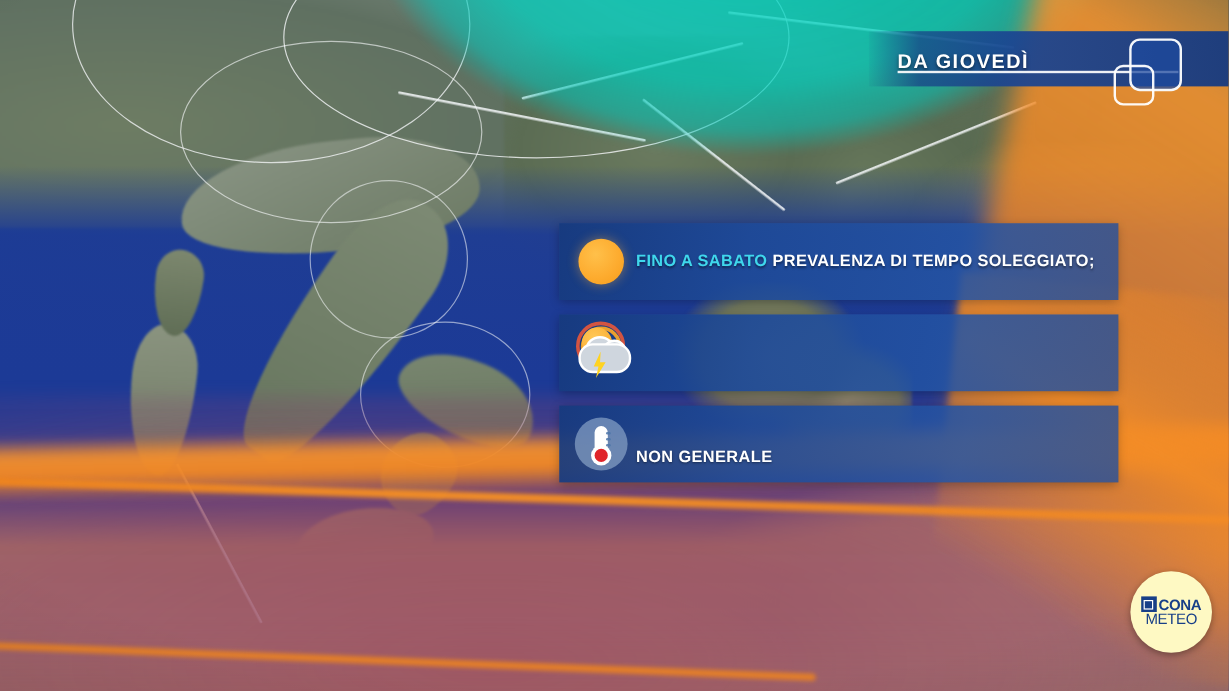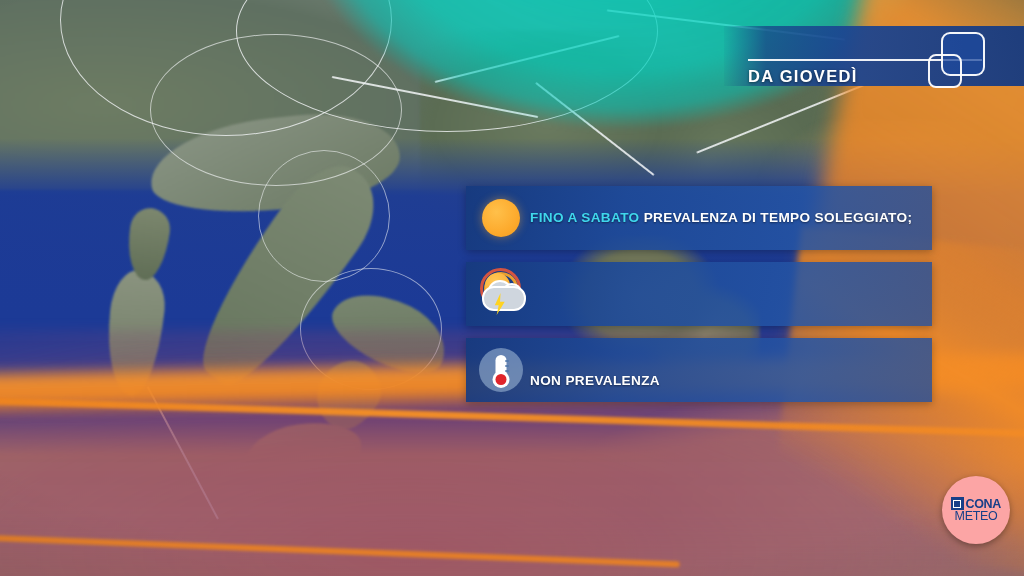--- a/index.html
+++ b/index.html
@@ -125,23 +125,23 @@
      background:linear-gradient(200deg, rgba(247,150,48,0) 0%, rgba(245,146,46,.88) 26%, rgba(240,132,34,.80) 56%, rgba(236,126,30,0) 92%);
      filter:blur(10px);transform:rotate(12deg);}
   .orange-diag2{position:absolute;right:-40px;top:240px;width:280px;height:320px;
      background:linear-gradient(205deg, rgba(247,152,50,0) 0%, rgba(243,140,38,.95) 40%, rgba(238,128,30,0) 80%);
      filter:blur(3px);transform:rotate(6deg);}
 
   
   .vignette{background:radial-gradient(130% 110% at 50% 42%, rgba(0,0,0,0) 52%, rgba(0,0,0,.22) 100%);}
 
   
-  #header{position:absolute;right:0;top:26px;width:300px;height:60px;
+  #header{position:absolute;right:0;top:26px;width:300px;height:46px;
      background:linear-gradient(90deg, rgba(20,54,120,.05) 0%, rgba(24,62,134,.72) 14%, rgba(26,68,146,.92) 40%, rgba(22,58,128,.95) 100%);
-     display:flex;align-items:flex-end;}
+     display:flex;align-items:center;}
   #header .htxt{color:#fff;font-size:16.5px;font-weight:bold;letter-spacing:1.3px;
      margin-left:24px;margin-top:7px;text-shadow:0 1px 3px rgba(0,0,0,.5);}
   #header .hrule{position:absolute;left:24px;top:33px;width:234px;height:2px;
      background:rgba(255,255,255,.92);}
   .hsq-big{position:absolute;right:39px;top:32px;width:40px;height:40px;
      border:2.2px solid rgba(255,255,255,.95);border-radius:9px;
      background:rgba(30,74,158,.75);}
   .hsq-sm{position:absolute;right:62px;top:54px;width:30px;height:30px;
      border:2.2px solid rgba(255,255,255,.95);border-radius:8px;
      background:transparent;}
@@ -188,21 +188,21 @@
      width:11px;height:23px;background:#fff;border-radius:6px 6px 0 0;}
   .ic-temp .t-bulb{position:absolute;left:50%;transform:translateX(-50%);top:23px;
      width:17px;height:17px;background:#fff;border-radius:50%;}
   .ic-temp .t-red{position:absolute;left:50%;transform:translateX(-50%);top:26px;
      width:11px;height:11px;background:#e0252b;border-radius:50%;}
   .ic-temp .t-tick{position:absolute;background:rgba(80,120,170,.85);
      width:4px;height:1.6px;border-radius:1px;left:26px;}
 
   
   #logo{position:absolute;right:14px;bottom:32px;width:68px;height:68px;
-     border-radius:50%;background:#fca5a5;
+     border-radius:50%;background:#fef9c3;
      display:flex;flex-direction:column;align-items:center;justify-content:center;
      box-shadow:0 2px 6px rgba(0,0,0,.35);}
   #logo .lrow{display:flex;align-items:center;line-height:1;}
   #logo .lsq{width:13px;height:13px;background:#173f88;margin-right:1.5px;
      position:relative;}
   #logo .lsq:after{content:"";position:absolute;left:2.5px;top:2.5px;
      width:8px;height:8px;border:1.4px solid #fff;box-sizing:border-box;}
   #logo .ltx{font-size:12.5px;font-weight:bold;color:#173f88;letter-spacing:-.3px;}
   #logo .ltx2{font-size:12.5px;font-weight:normal;color:#173f88;letter-spacing:-.3px;}
 </style>
@@ -294,21 +294,21 @@
           <div class="t-stem"></div>
           <div class="t-tick" style="top:12px;"></div>
           <div class="t-tick" style="top:17px;"></div>
           <div class="t-tick" style="top:22px;"></div>
           <div class="t-bulb"></div>
           <div class="t-red"></div>
         </div>
       </div>
       <div class="ptxt">
         <br>
-        <span>NON PREVALENZA</span>
+        <span>NON GENERALE</span>
       </div>
     </div>
 
   </div>
 
   <div id="logo">
     <div class="lrow">
       <span class="lsq"></span>
       <span class="ltx">CONA</span>
     </div>

